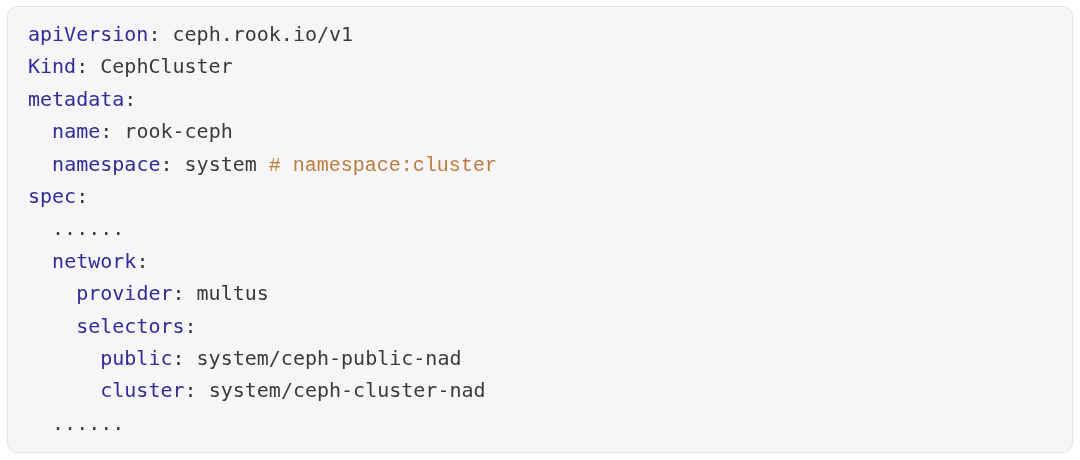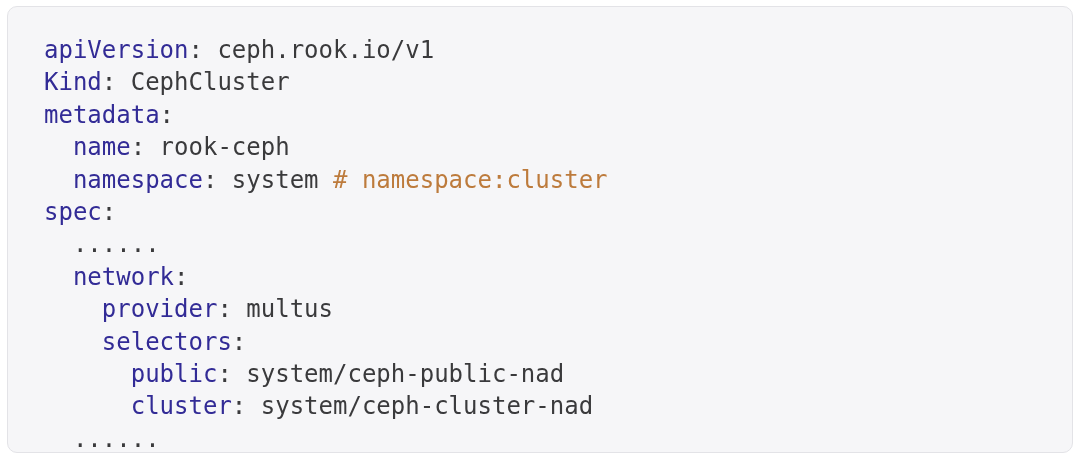--- a/index.html
+++ b/index.html
@@ -24,33 +24,33 @@
     width: 1066px;
     height: 447px;
     box-sizing: border-box;
     background: var(--code-bg, #f6f6f8);
     border: 1px solid var(--code-border, #e3e3e7);
     border-radius: 10px;
     padding: 11px 20px 10px 20px;
     overflow: hidden;
   }
   pre.code {
-    margin: 16px;
+    margin: 0;
     font-family: "DejaVu Sans Mono", "Liberation Mono", monospace;
-    font-size: 24px;
+    font-size: 20px;
     line-height: 32.4px;
     white-space: pre;
     color: var(--code-plain, #3a3a3c);
   }
   .code-line {
     height: 32.4px;
   }
   .tok-key     { color: var(--code-key, #322b96); }
   .tok-plain   { color: var(--code-plain, #3a3a3c); }
-  .tok-comment { color: var(--code-comment, #bd7b3c); }
+  .tok-comment { color: var(--code-comment, #bd7b3c); font-family: Liberation Mono, monospace; }
 </style>
 </head>
 <body>
 
 <div class="page">
   <div class="code-card">
     <pre class="code" id="code"><div class="code-line"><span class="tok-key">apiVersion</span><span class="tok-plain">: ceph.rook.io/v1</span></div><div class="code-line"><span class="tok-key">Kind</span><span class="tok-plain">: CephCluster</span></div><div class="code-line"><span class="tok-key">metadata</span><span class="tok-plain">:</span></div><div class="code-line"><span class="tok-plain">  </span><span class="tok-key">name</span><span class="tok-plain">: rook-ceph</span></div><div class="code-line"><span class="tok-plain">  </span><span class="tok-key">namespace</span><span class="tok-plain">: system </span><span class="tok-comment"># namespace:cluster</span></div><div class="code-line"><span class="tok-key">spec</span><span class="tok-plain">:</span></div><div class="code-line"><span class="tok-plain">  ......</span></div><div class="code-line"><span class="tok-plain">  </span><span class="tok-key">network</span><span class="tok-plain">:</span></div><div class="code-line"><span class="tok-plain">    </span><span class="tok-key">provider</span><span class="tok-plain">: multus</span></div><div class="code-line"><span class="tok-plain">    </span><span class="tok-key">selectors</span><span class="tok-plain">:</span></div><div class="code-line"><span class="tok-plain">      </span><span class="tok-key">public</span><span class="tok-plain">: system/ceph-public-nad</span></div><div class="code-line"><span class="tok-plain">      </span><span class="tok-key">cluster</span><span class="tok-plain">: system/ceph-cluster-nad</span></div><div class="code-line"><span class="tok-plain">  ......</span></div></pre>
   </div>
 </div>
 

